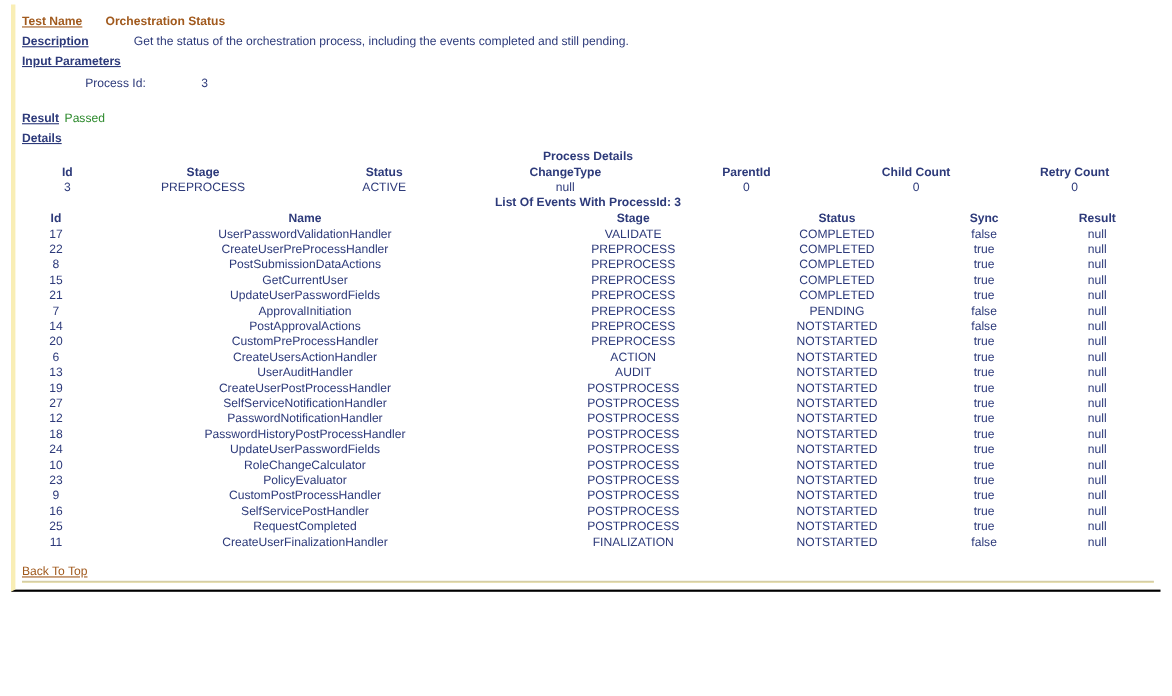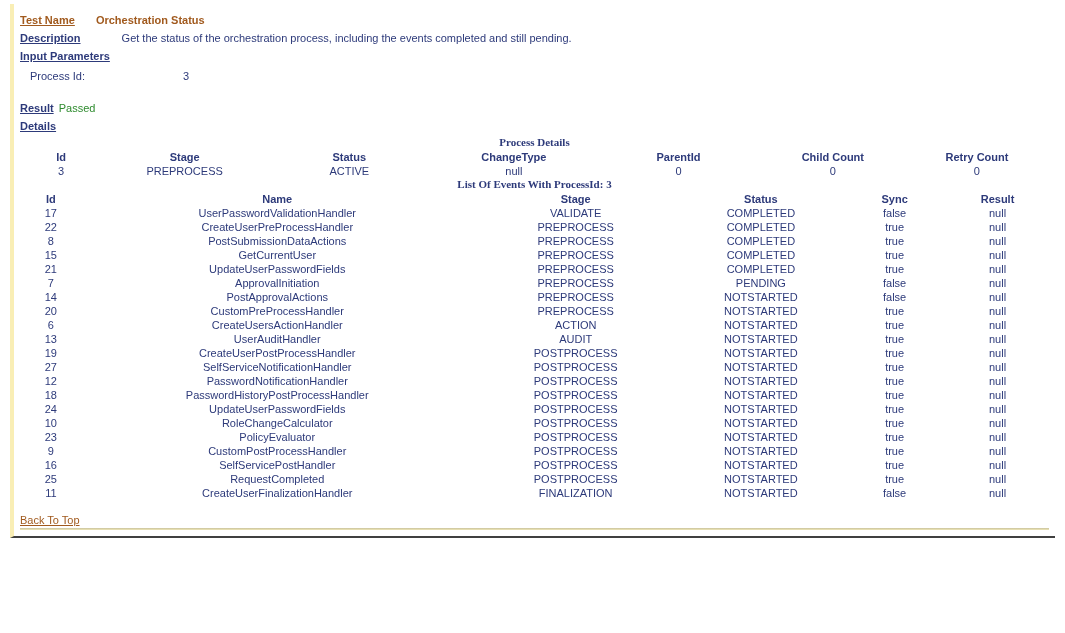--- a/index.html
+++ b/index.html
@@ -7,21 +7,21 @@
     padding: 0;
     background: #ffffff;
     font-family: Arial, Helvetica, sans-serif;
     font-size: 11px;
     color: #2d3a7a;
   }
   .page {
     width: 1045px;
     margin: 4px auto;
     border-left: 4px solid #f9eeb5;
-    border-bottom: 2px solid #404040;
+    border-bottom: 2px solid #000000;
     padding: 4px 6px 6px 6px;
     position: relative;
     box-sizing: border-box;
   }
   .row { margin: 6px 0 4px 0; }
   .lbl {
     display: inline-block;
     font-weight: bold;
     text-decoration: underline;
     color: #2d3a7a;
@@ -32,29 +32,28 @@
     font-weight: bold;
     text-decoration: underline;
     color: #a15a1e;
     margin-right: 18px;
   }
   .val-test { color: #a15a1e; font-weight: bold; }
   .desc { color: #2d3a7a; padding-left: 36px; }
   .passed { color: #2e8b2e; font-weight: normal; }
 
   .param-row { margin: 8px 0 0 10px; }
-  .param-key { display: inline-block; width: 150px; color:#2d3a7a; }
+  .param-key { display: inline-block; width: 150px; color:#2d3a7a;text-align:center; }
   .param-val { display: inline-block; color:#2d3a7a; }
 
   .section-title {
     text-align: center;
     font-weight: bold;
     color: #2d3a7a;
     margin-bottom: 2px;
-    font-family: Liberation Serif, serif;
   }
 
   table {
     width: 100%;
     border-collapse: collapse;
     table-layout: fixed;
   }
   th, td {
     text-align: center;
     padding: 1px 2px;

